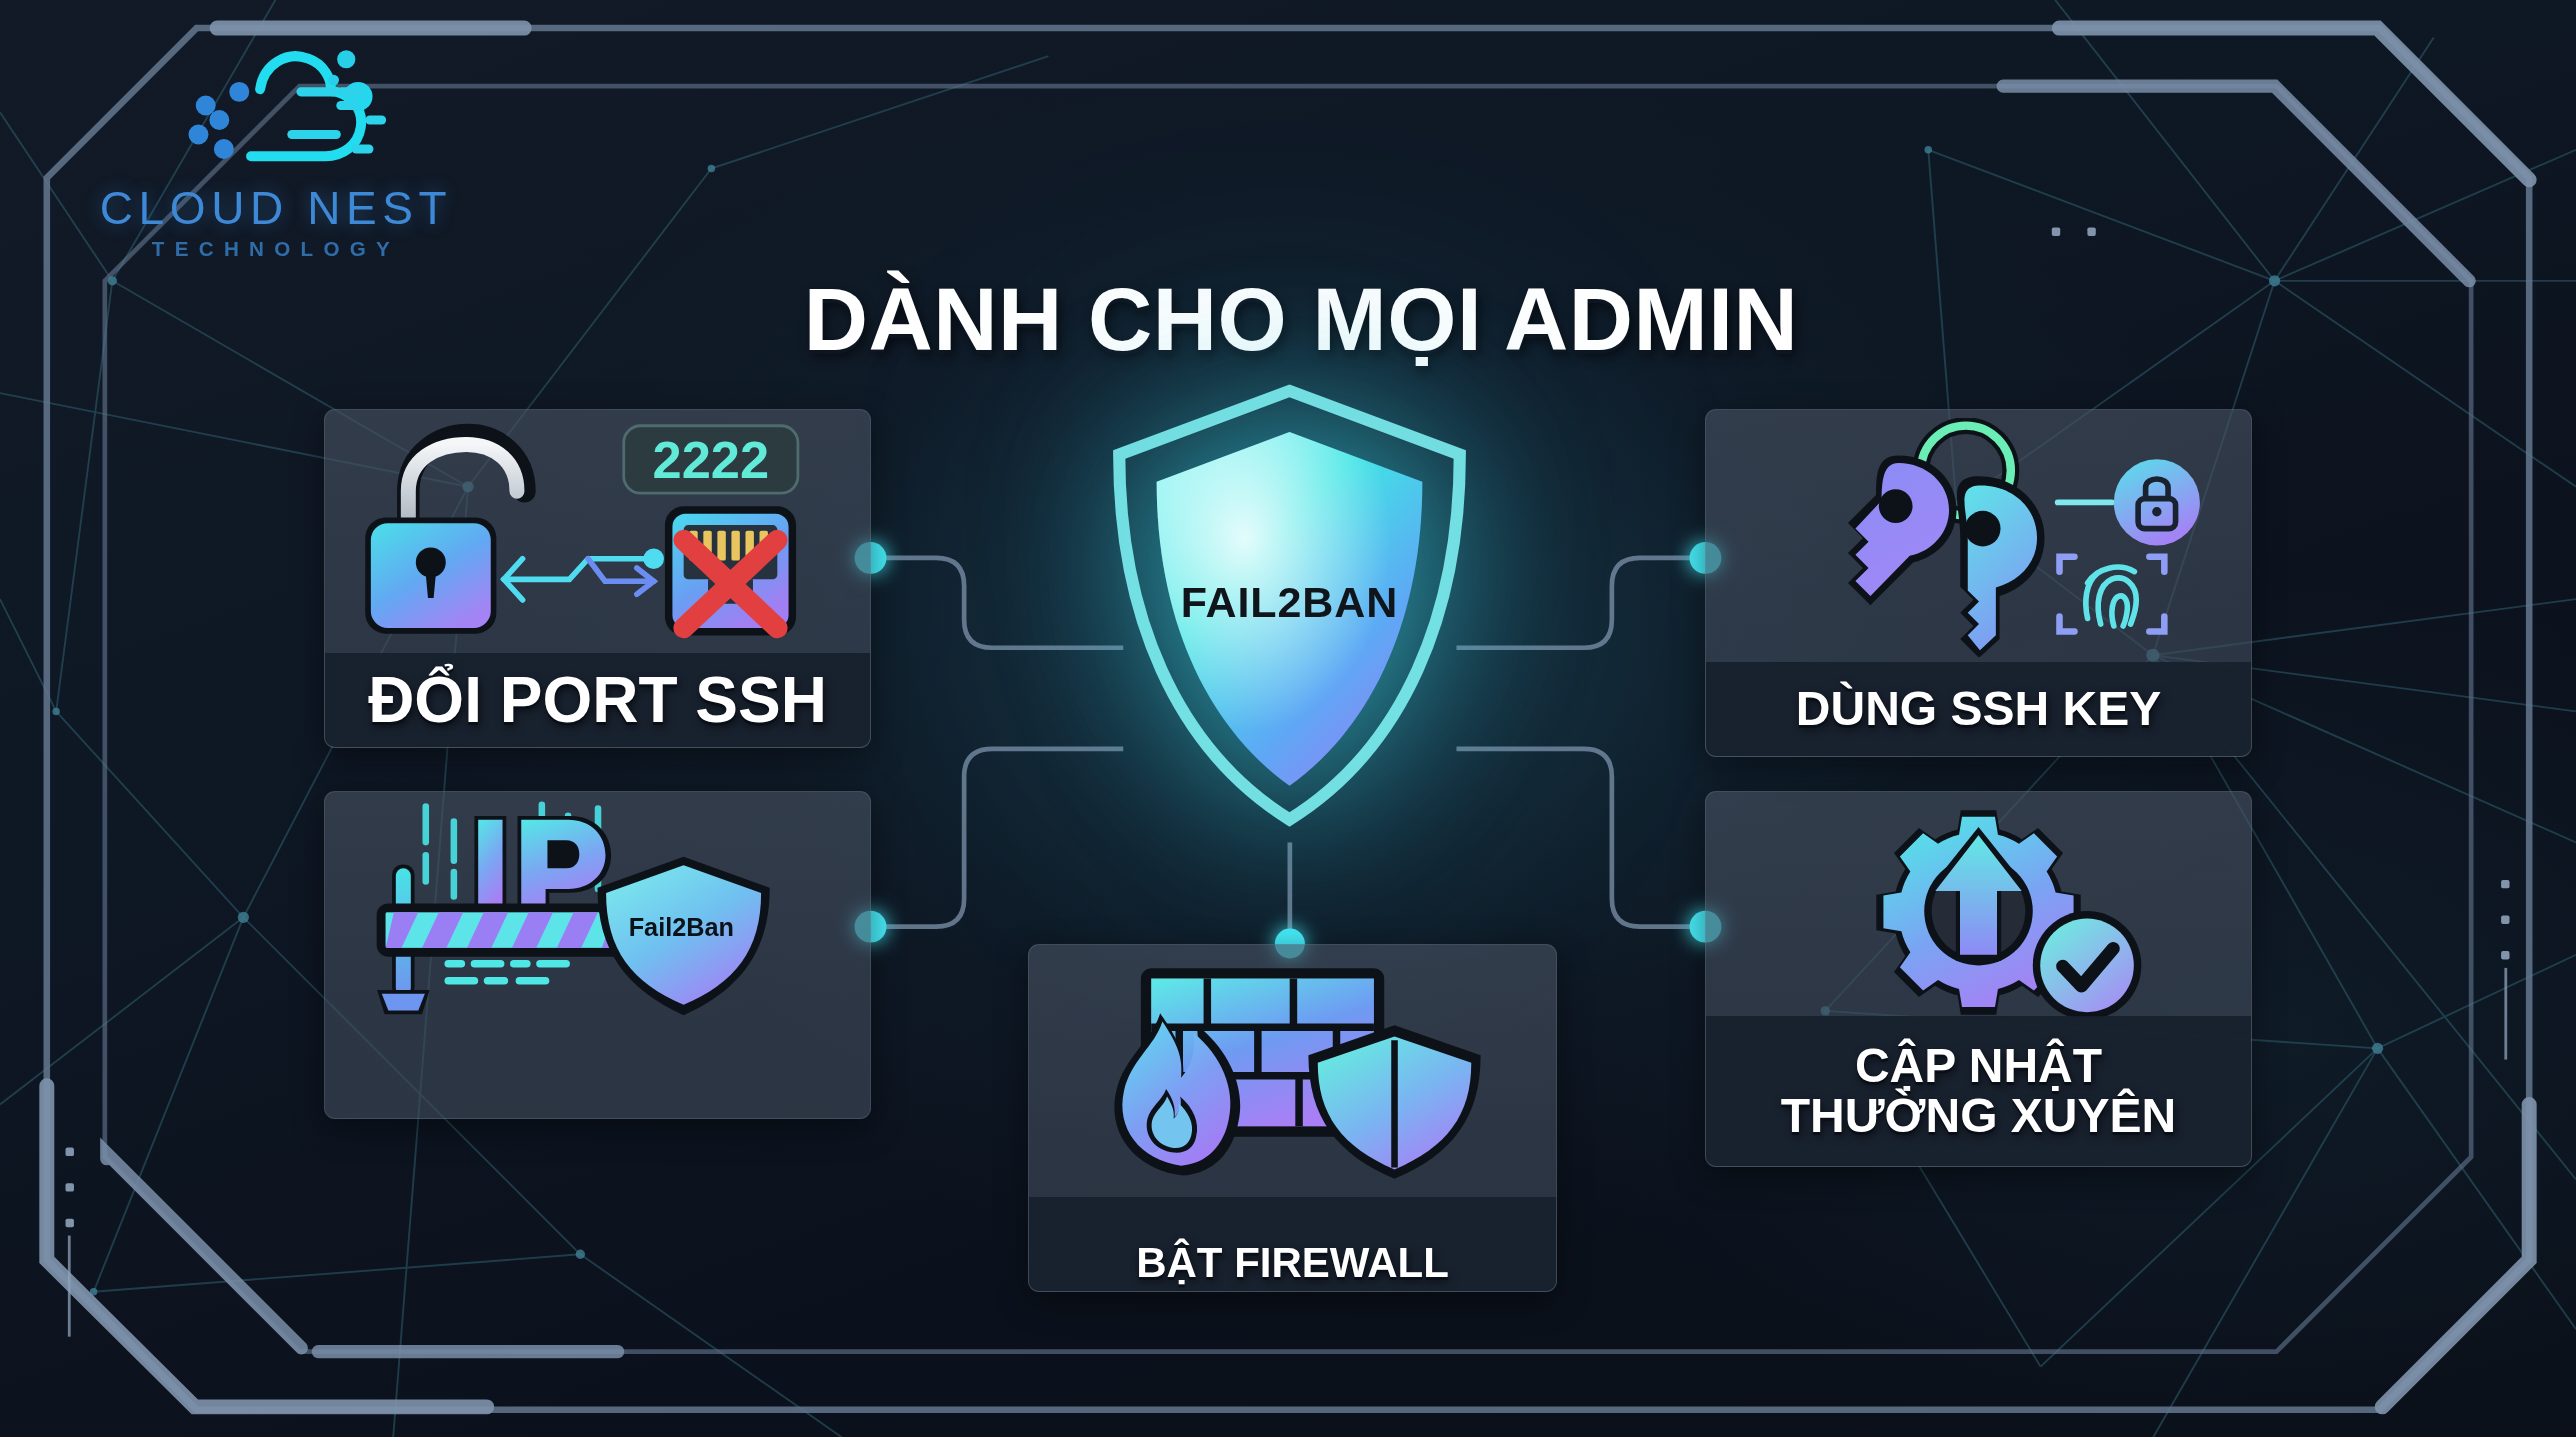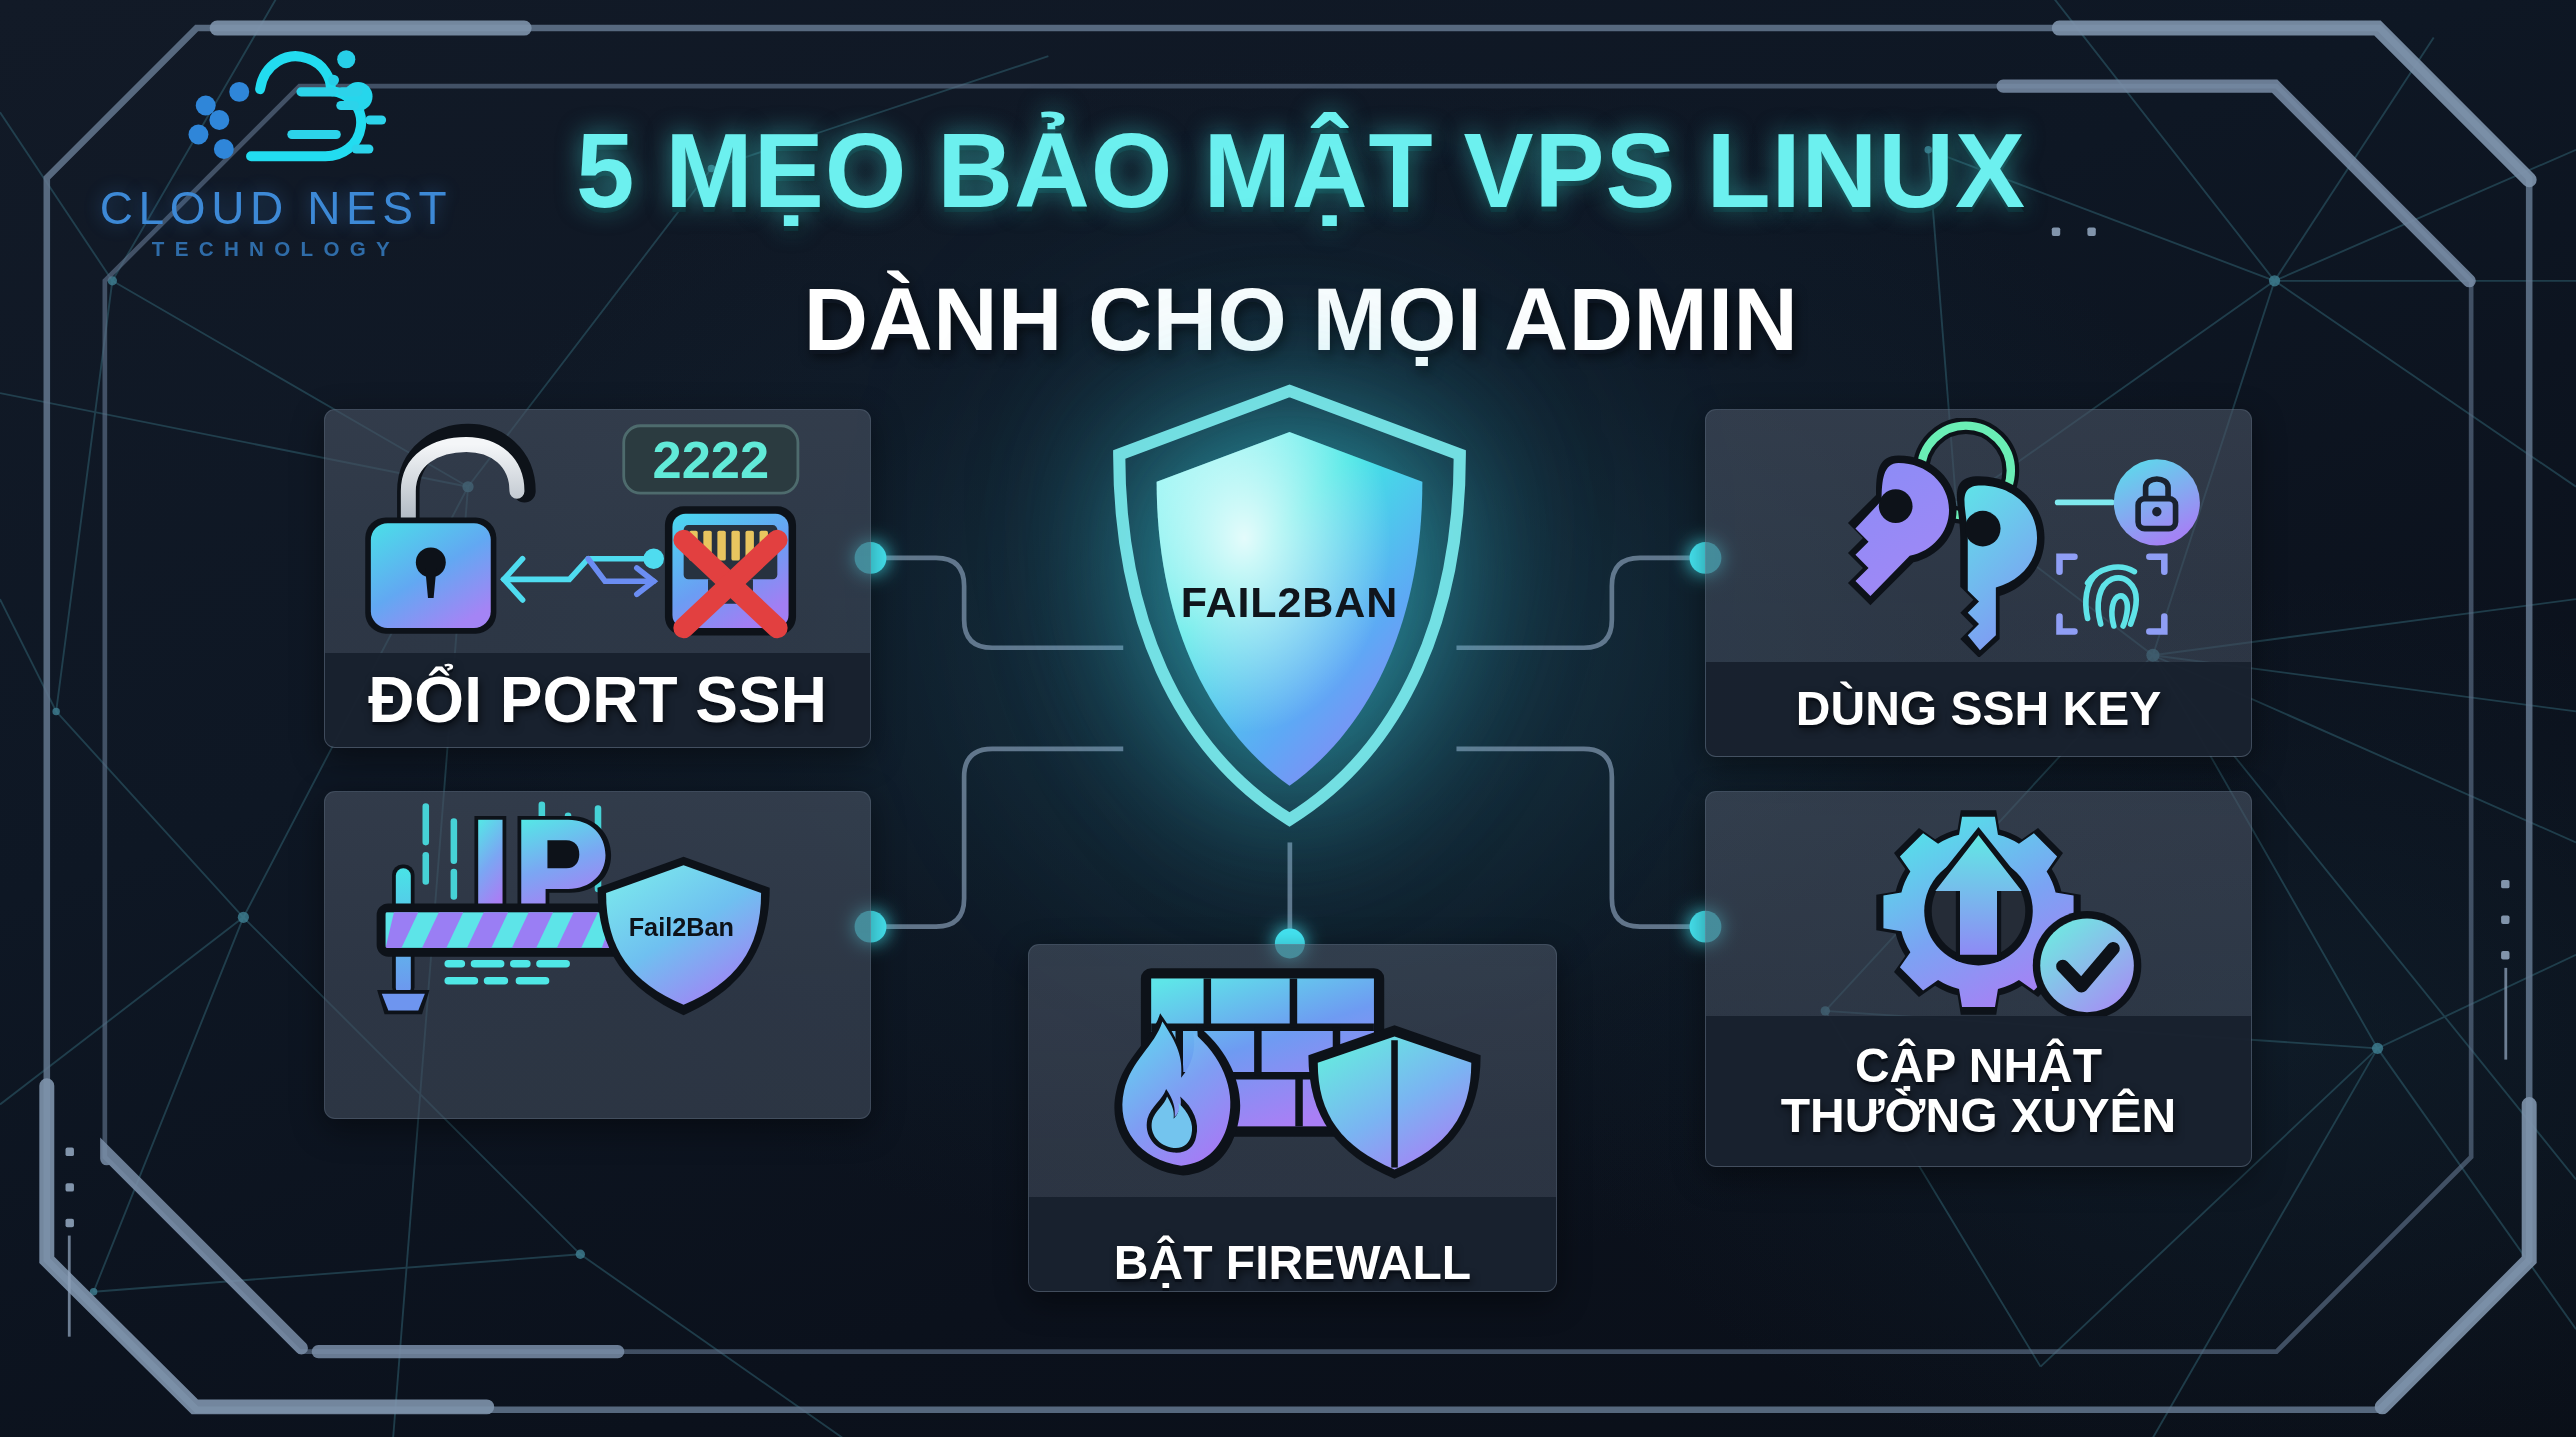--- a/index.html
+++ b/index.html
@@ -222,21 +222,20 @@
 
         <path d="M88 118 L222 118" stroke="url(#lg)" stroke-width="10"></path>
         <circle cx="88" cy="118" r="11" fill="#2f86d9"></circle>
         <path d="M234 118 L248 118" stroke="#2cd3ea" stroke-width="10"></path>
       </g>
     </svg>
     <div class="logo-name">CLOUD NEST</div>
     <div class="logo-sub">TECHNOLOGY</div>
   </div>
 
-  <div class="title">5 MẸO BẢO MẬT VPS LINUX</div>
   <div class="subtitle">DÀNH CHO MỌI ADMIN</div>
 
   <svg id="connectors" viewBox="0 0 2752 1536">
     <g fill="none" stroke="#7e93ab" stroke-width="5" opacity="0.75">
 
       <path d="M 930 596 L 1000 596 Q 1030 596 1030 626 L 1030 662 Q 1030 692 1060 692 L 1200 692"></path>
 
       <path d="M 930 990 L 1000 990 Q 1030 990 1030 960 L 1030 830 Q 1030 800 1060 800 L 1200 800"></path>
 
       <path d="M 1822 596 L 1752 596 Q 1722 596 1722 626 L 1722 662 Q 1722 692 1692 692 L 1556 692"></path>
@@ -583,19 +582,19 @@
         </g>
 
         <g>
           <path d="M312 74 L404 106 C404 172 374 212 312 238 C250 212 220 172 220 106 Z" transform="translate(12,0)" fill="#0d1219"></path>
           <path d="M312 86 L394 114 C394 170 368 204 312 228 C256 204 230 170 230 114 Z" transform="translate(12,0)" fill="url(#c5s)"></path>
           <path d="M324 90 L324 226" stroke="#0d1219" stroke-width="7"></path>
         </g>
       </svg>
     </div>
     <div class="card-foot" style="height:94px;">
-      <span class="card-label" style="font-size:48px;margin-top:37px;">BẬT FIREWALL</span>
+      <span class="card-label" style="font-size:42px;margin-top:37px;">BẬT FIREWALL</span>
     </div>
   </div>
 
 
 </div>
 
 
 </body></html>

